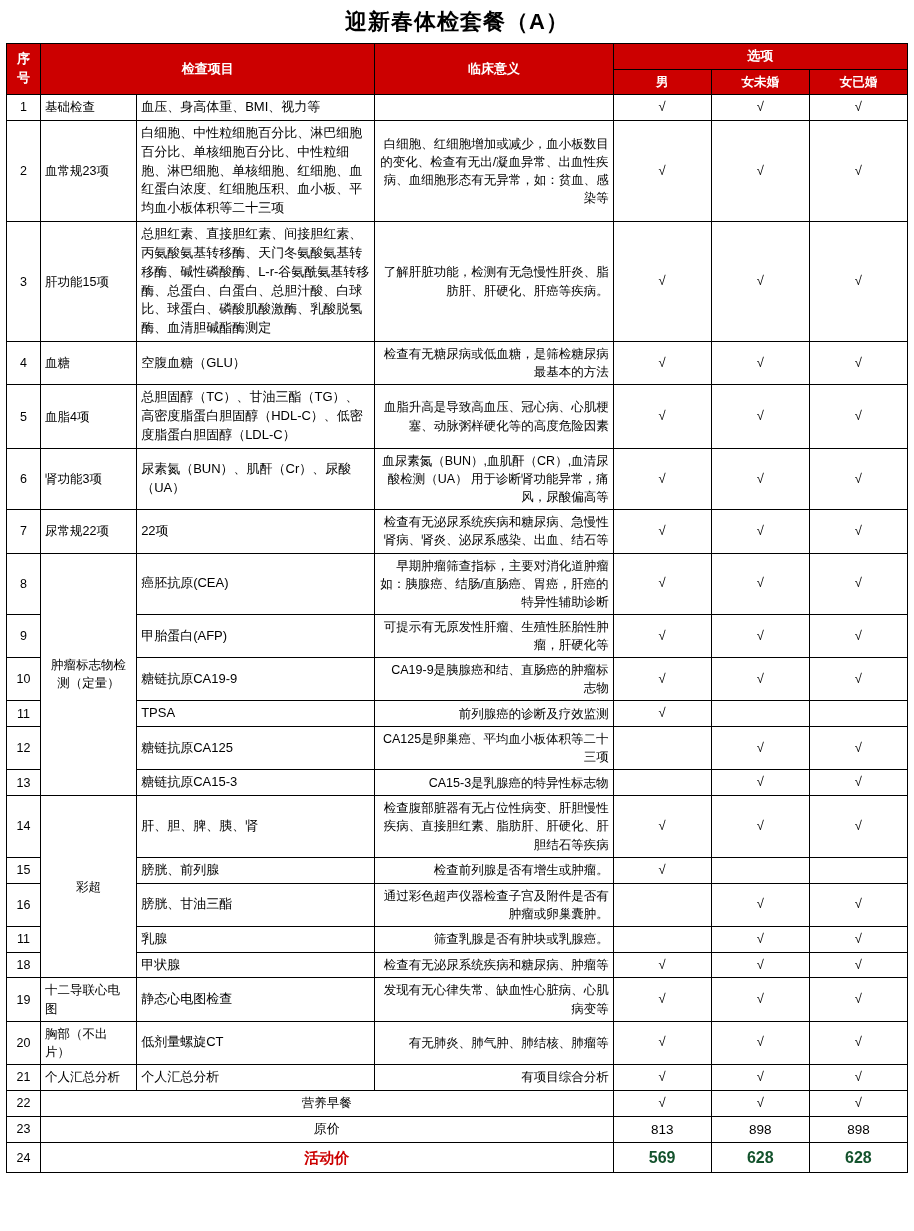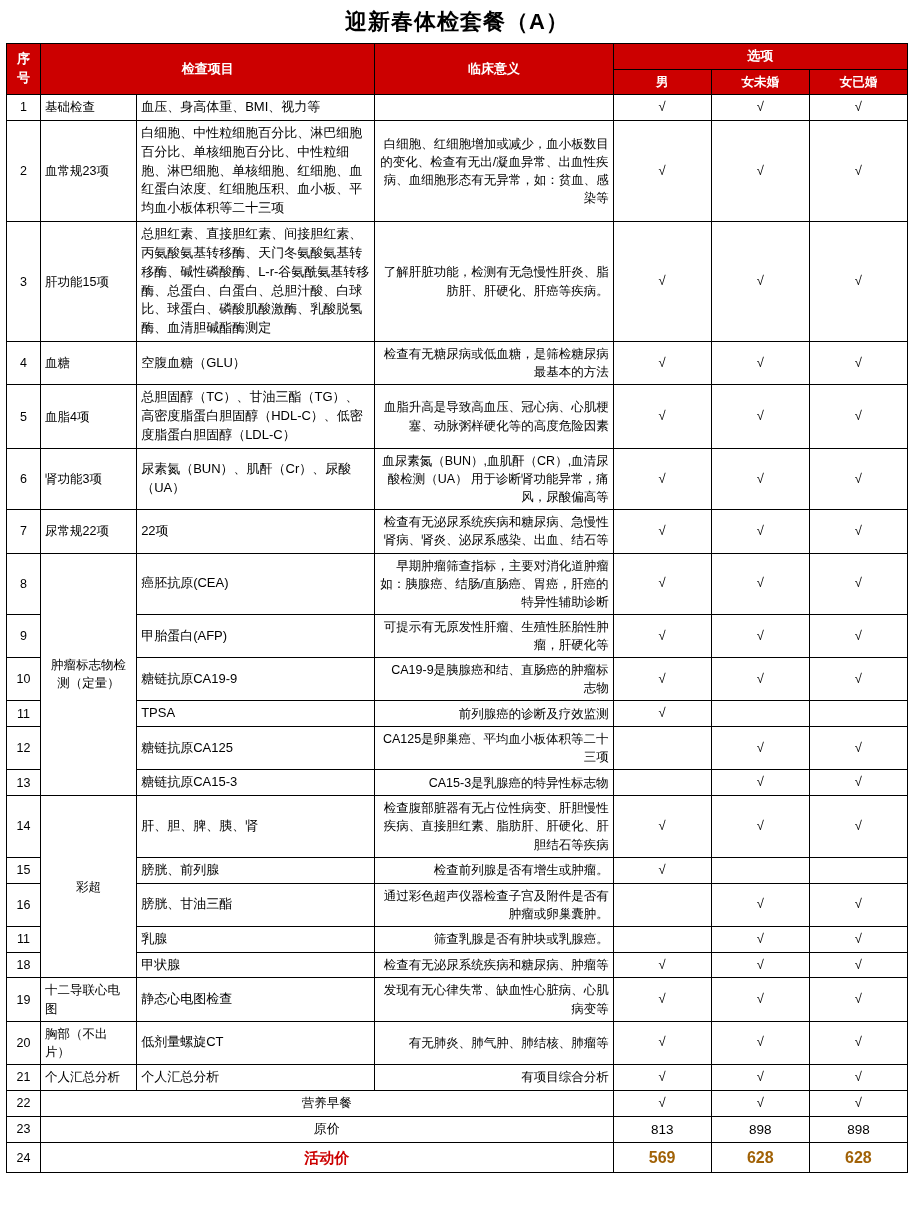--- a/index.html
+++ b/index.html
@@ -86,21 +86,21 @@
     text-align: center;
     font-size: 15px;
     font-weight: bold;
     color: #cc0000;
     margin-top: 27px;
   }
   .promo-val {
     text-align: center;
     font-size: 16px;
     font-weight: bold;
-    color: #a16207;
+    color: #14532d;
   }
 </style>
 </head>
 <body>
 
 <div class="page">
 
   <div class="doc-title">迎新春体检套餐（A）</div>
 
   <table class="pkg">

